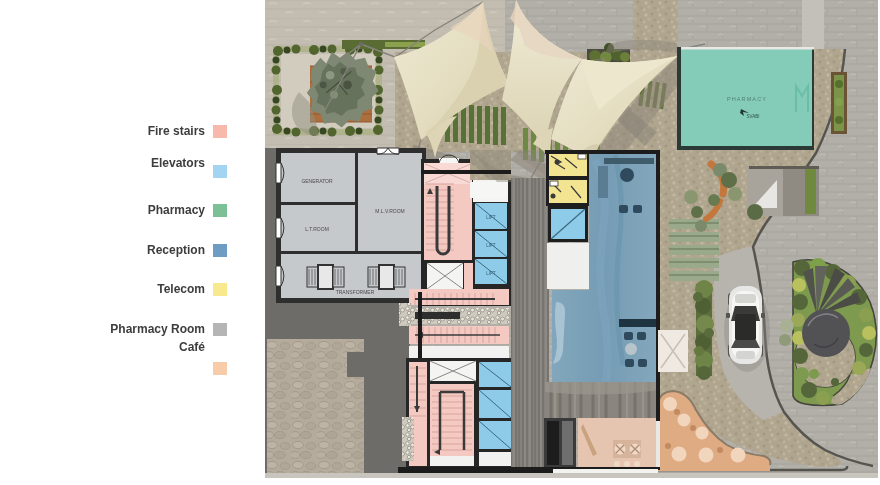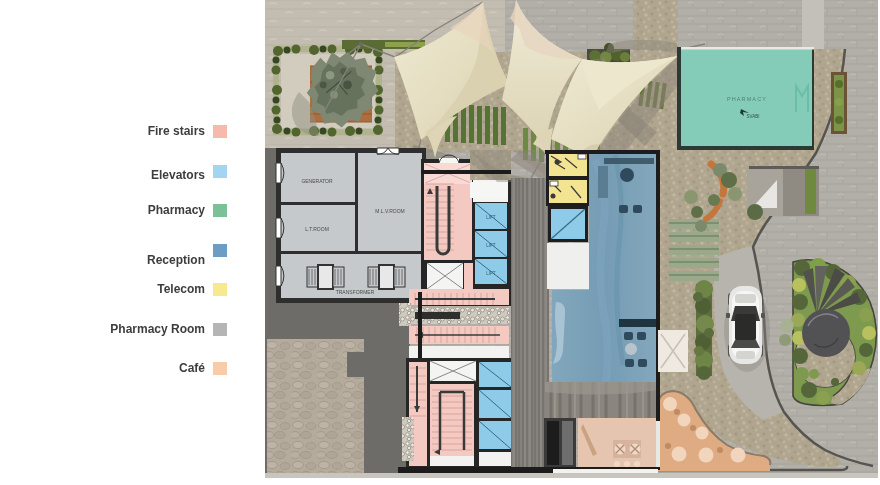--- a/index.html
+++ b/index.html
@@ -12,46 +12,46 @@
 <body>
 
 <div class="legend">
 
   <div>
       <div class="ltxt" style="top:124px">Fire stairs</div>
       <div class="lsw" style="top:125px;background:#f6b9ac"></div>
     </div>
 
   <div>
-      <div class="ltxt" style="top:168px">Elevators</div>
+      <div class="ltxt" style="top:156px">Elevators</div>
       <div class="lsw" style="top:165px;background:#a3d5f2"></div>
     </div>
 
   <div>
       <div class="ltxt" style="top:203px">Pharmacy</div>
       <div class="lsw" style="top:204px;background:#7cc098"></div>
     </div>
 
   <div>
-      <div class="ltxt" style="top:253px">Reception</div>
+      <div class="ltxt" style="top:243px">Reception</div>
       <div class="lsw" style="top:244px;background:#6f9cc3"></div>
     </div>
 
   <div>
       <div class="ltxt" style="top:282px">Telecom</div>
       <div class="lsw" style="top:283px;background:#f9e98e"></div>
     </div>
 
   <div>
       <div class="ltxt" style="top:322px">Pharmacy Room</div>
       <div class="lsw" style="top:323px;background:#b5b5b5"></div>
     </div>
 
   <div>
-      <div class="ltxt" style="top:361px">Café</div>
+      <div class="ltxt" style="top:340px">Café</div>
       <div class="lsw" style="top:362px;background:#f8cba9"></div>
     </div>
 </div>
 
 <svg id="plan" style="position:absolute;left:265px;top:0;filter:blur(0.5px)" width="615" height="485" viewBox="0 0 615 485" xmlns="http://www.w3.org/2000/svg">
 <defs>
   <pattern id="blocks" width="30" height="16" patternUnits="userSpaceOnUse">
     <rect width="30" height="16" fill="#b2afa9"></rect>
     <path d="M0 0h30M0 8h30M0 16h30" stroke="#a7a49e" stroke-width="1"></path>
     <path d="M8 1v6M22 9v6" stroke="#a9a6a0" stroke-width="1"></path>

